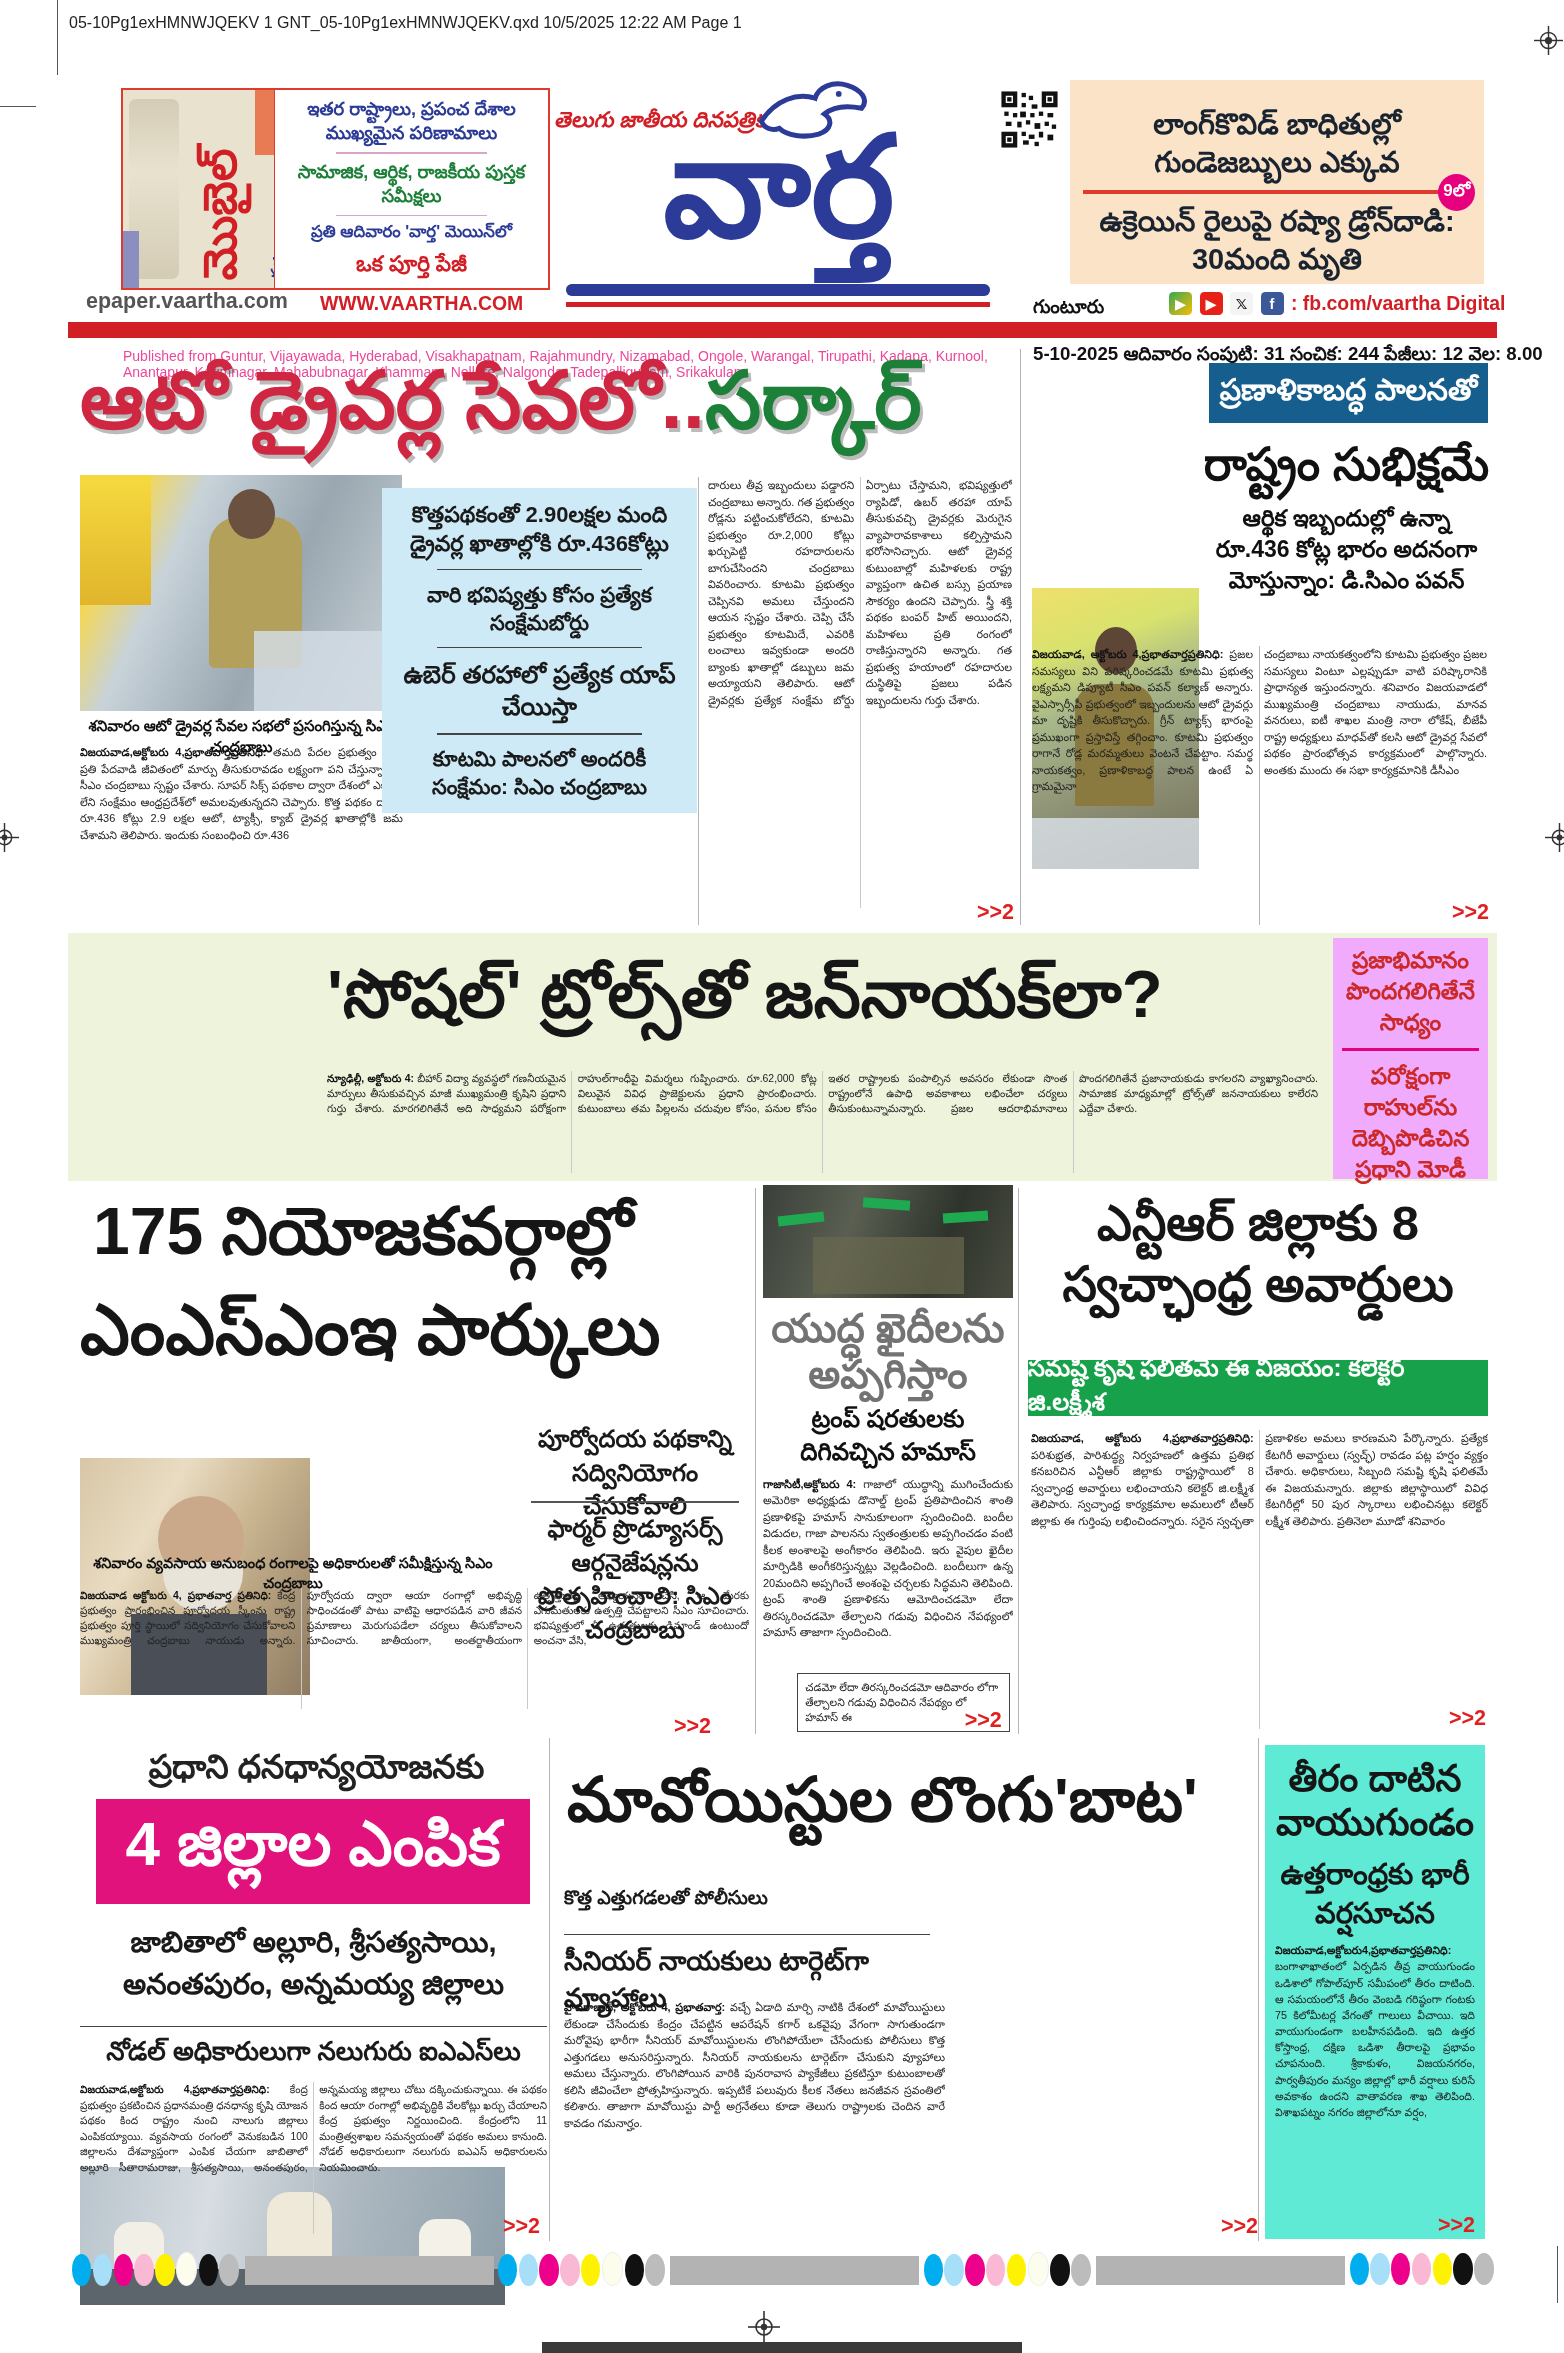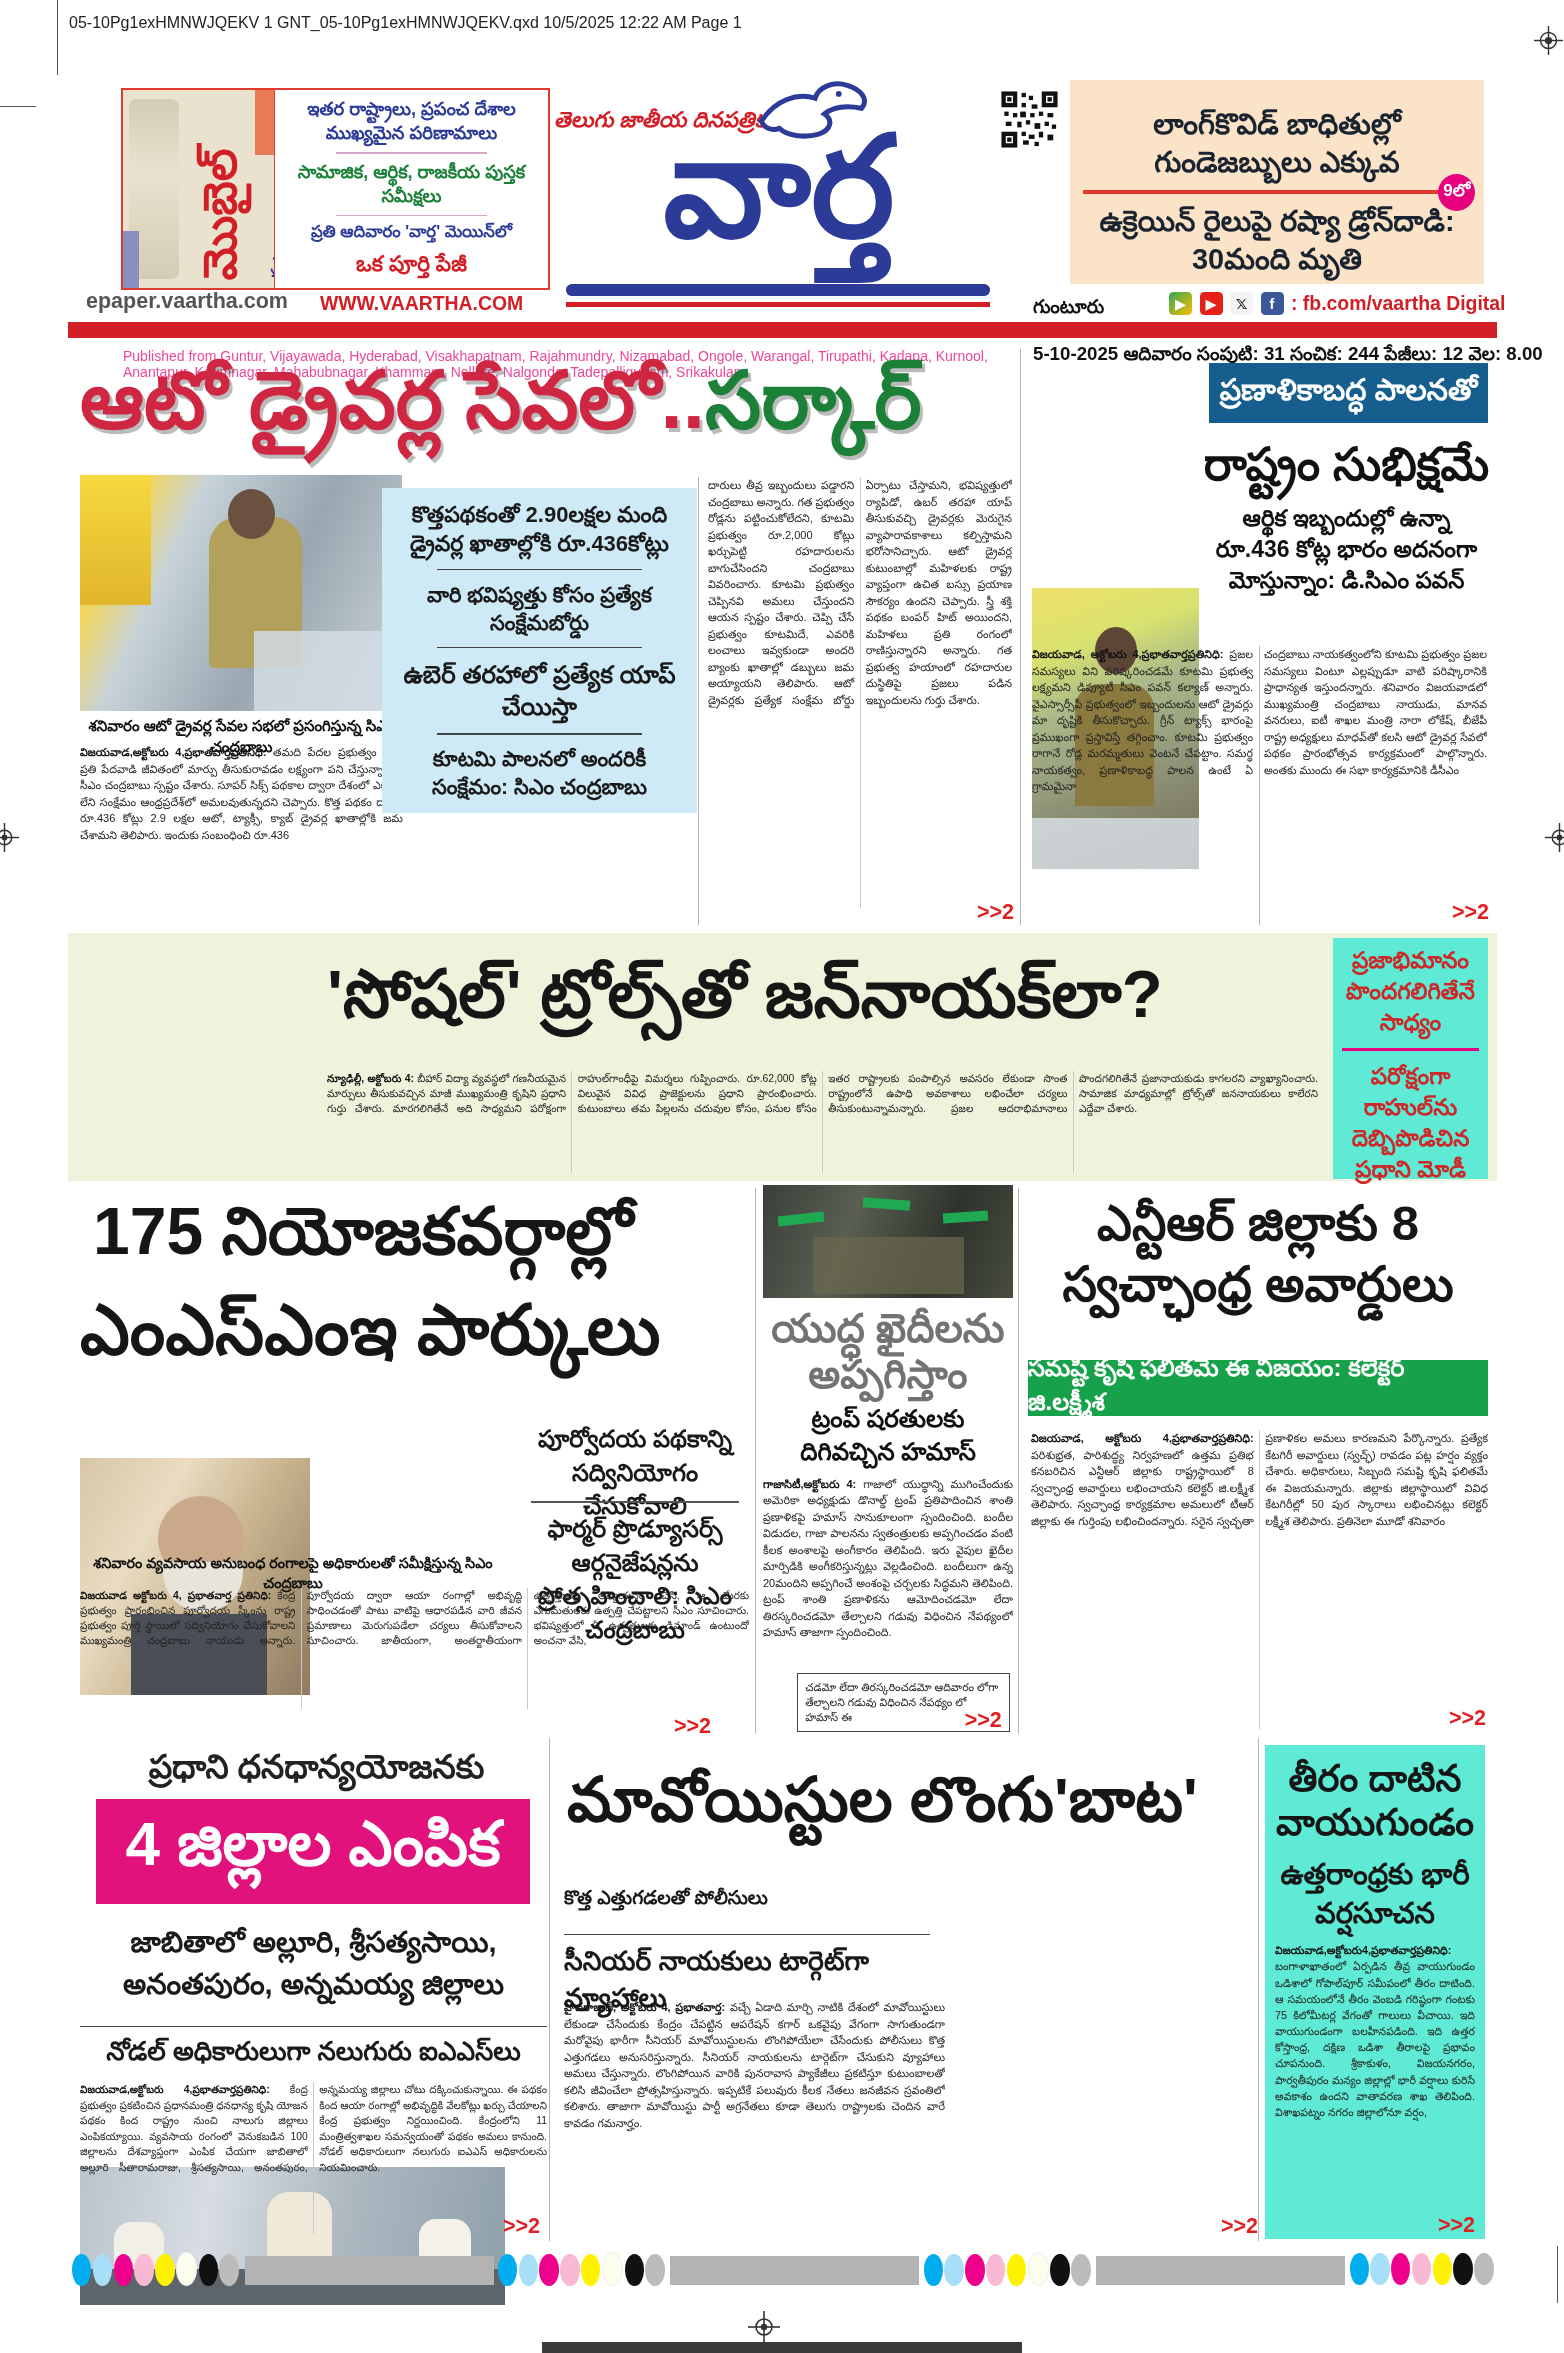--- a/index.html
+++ b/index.html
@@ -196,21 +196,21 @@
        linear-gradient(120deg,#d8c6a6 0%,#e9dcc2 30%,#cbb691 55%,#8d7a60 100%);">
     <div style="position:absolute;left:34%;top:16%;width:86px;height:86px;background:#caa98b;border-radius:50%;"></div>
     <div style="position:absolute;left:36%;top:44%;width:80px;height:50px;background:#e8e4da;border-radius:0 0 39px 39px;"></div>
     <div style="position:absolute;left:22%;top:66%;width:136px;height:86px;background:#4a4f57;"></div>
   </div>
   <div class="abs" style="left:327px;top:955px;width:991px;font-size:67px;font-weight:800;color:#161616;white-space:nowrap;">'సోషల్' ట్రోల్స్‌తో జన్‌నాయక్‌లా?</div>
   <div class="abs just cols4" style="left:327px;top:1071px;width:991px;height:102px;overflow:hidden;font-size:10.4px;line-height:1.45;color:#222;">
     <span class="byline">న్యూఢిల్లీ, అక్టోబరు 4:</span>
     <span>బీహార్ విద్యా వ్యవస్థలో గణనీయమైన మార్పులు తీసుకువచ్చిన మాజీ ముఖ్యమంత్రి కృషిని ప్రధాని గుర్తు చేశారు. మారగలిగితేనే అది సాధ్యమని పరోక్షంగా రాహుల్‌గాంధీపై విమర్శలు గుప్పించారు. రూ.62,000 కోట్ల విలువైన వివిధ ప్రాజెక్టులను ప్రధాని ప్రారంభించారు. కుటుంబాలు తమ పిల్లలను చదువుల కోసం, పనుల కోసం ఇతర రాష్ట్రాలకు పంపాల్సిన అవసరం లేకుండా సొంత రాష్ట్రంలోనే ఉపాధి అవకాశాలు లభించేలా చర్యలు తీసుకుంటున్నామన్నారు. ప్రజల ఆదరాభిమానాలు పొందగలిగితేనే ప్రజానాయకుడు కాగలరని వ్యాఖ్యానించారు. సామాజిక మాధ్యమాల్లో ట్రోల్స్‌తో జననాయకులు కాలేరని ఎద్దేవా చేశారు.</span>
   </div>
-  <div class="abs" style="left:1333px;top:938px;width:155px;height:241px;background:#5eead4;padding:2.9px 5.7px;box-sizing:border-box;">
+  <div class="abs" style="left:1333px;top:938px;width:155px;height:241px;background:#f0abfc;padding:2.9px 5.7px;box-sizing:border-box;">
     <div class="ctr" style="font-size:23px;font-weight:800;color:#cc2a2a;line-height:1.35;margin-top:4.3px;">ప్రజాభిమానం పొందగలిగితేనే సాధ్యం</div>
     <div style="height:2.2px;background:#e6007e;margin:10px 2.9px;"></div>
     <div class="ctr" style="font-size:23px;font-weight:800;color:#cc2a2a;line-height:1.35;">పరోక్షంగా రాహుల్‌ను దెబ్బిపొడిచిన ప్రధాని మోడీ</div>
   </div>
 
   <div class="abs" style="left:93px;top:1193px;width:661px;font-size:66px;font-weight:700;color:#161616;white-space:nowrap;">175 నియోజకవర్గాల్లో</div>
   <div class="abs" style="left:80px;top:1290px;width:675px;font-size:70px;font-weight:800;color:#161616;white-space:nowrap;">ఎంఎస్ఎంఇ పార్కులు</div>
   <div class="abs photo" style="left:80px;top:1413px;width:425px;height:138px;background:
        linear-gradient(100deg,#b9c4cc 0%,#d7dde2 30%,#aeb9c1 60%,#8fa0ab 100%);">
     <div style="position:absolute;left:44%;top:18%;width:65px;height:79px;background:#efe9da;border-radius:21.5px 21.5px 0 0;"></div>

